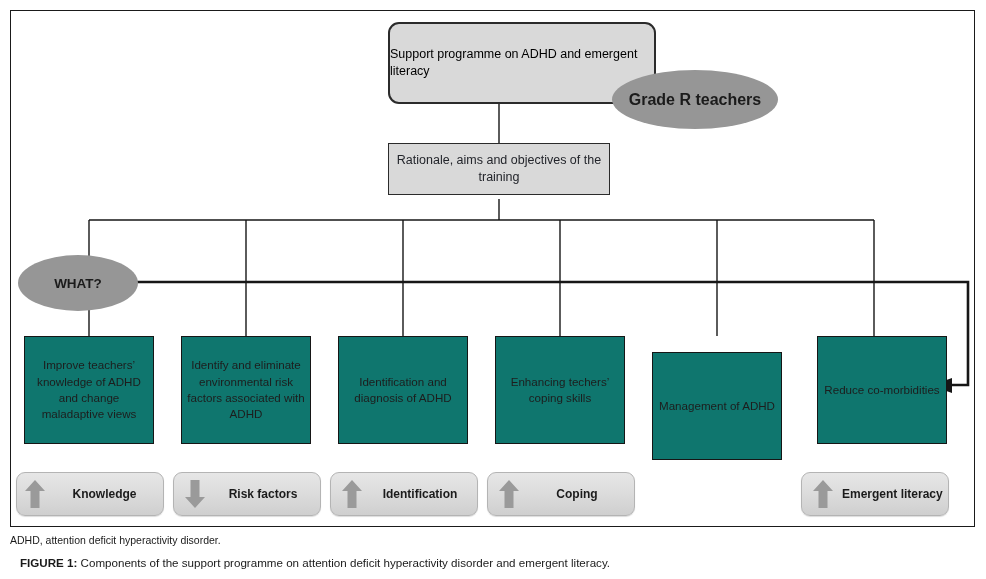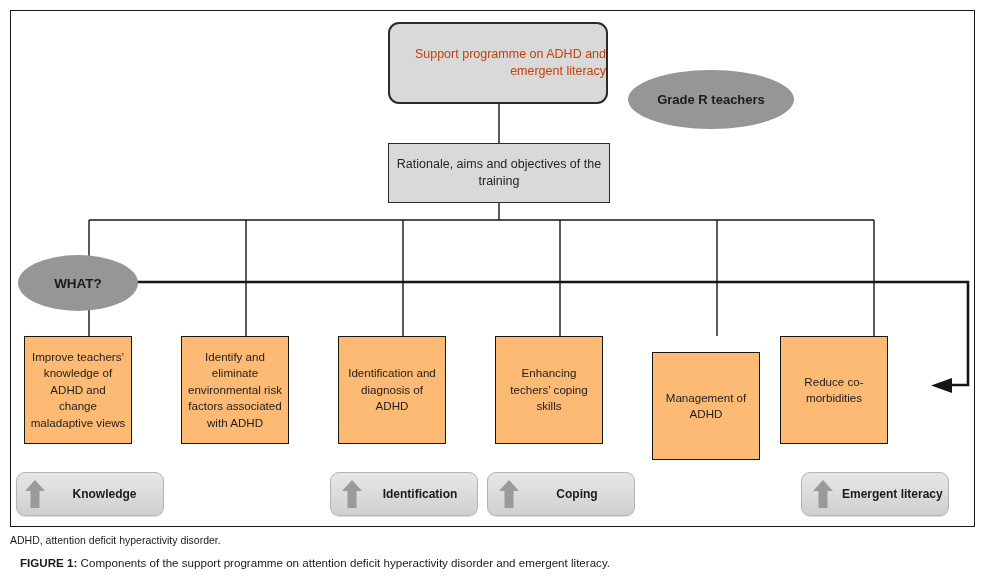--- a/index.html
+++ b/index.html
@@ -14,56 +14,56 @@
   .frame{
     position:absolute;left:10px;top:10px;width:965px;height:517px;
     border:1.6px solid #1a1a1a;box-sizing:border-box;background:#fff;
   }
 
   
   #wires{position:absolute;left:0;top:0;width:986px;height:579px;pointer-events:none;}
 
   
   .node-top{
-    position:absolute;left:388px;top:22px;width:220px;height:82px;
+    position:absolute;left:388px;top:22px;width:268px;height:82px;
     background:#d9d9d9;border:2px solid #2b2b2b;border-radius:11px;
-    display:flex;align-items:center;justify-content:center;text-align:right;
-    font-size:12.5px;line-height:1.35;color:#c2410c;box-sizing:border-box;
+    display:flex;align-items:center;justify-content:center;text-align:left;
+    font-size:12.5px;line-height:1.35;color:#000000;box-sizing:border-box;
   }
   
   .node-rationale{
-    position:absolute;left:388px;top:143px;width:222px;height:60px;
+    position:absolute;left:388px;top:143px;width:222px;height:52px;
     background:#d9d9d9;border:1.4px solid #2b2b2b;
     display:flex;align-items:center;justify-content:center;text-align:center;
     font-size:12.5px;line-height:1.35;color:#23252b;box-sizing:border-box;
   }
 
   
   .ellipse{
     position:absolute;background:#969696;border-radius:50%;
     display:flex;align-items:center;justify-content:center;text-align:center;
     font-weight:bold;color:#1b1b1b;box-sizing:border-box;
   }
-  .ellipse-grade{left:628px;top:70px;width:166px;height:59px;font-size:13px;}
+  .ellipse-grade{left:612px;top:70px;width:166px;height:59px;font-size:16px;}
   .ellipse-why{left:268px;top:142px;width:102px;height:55px;font-size:13px;}
   .ellipse-what{left:18px;top:255px;width:120px;height:56px;font-size:13.5px;}
 
   
   .comp-box{
-    position:absolute;top:336px;width:108px;height:108px;
-    background:#fdba74;border:1.4px solid #161616;box-sizing:border-box;
+    position:absolute;top:336px;width:130px;height:108px;
+    background:#0f766e;border:1.4px solid #161616;box-sizing:border-box;
     display:flex;align-items:center;justify-content:center;text-align:center;
     font-size:11.6px;line-height:1.42;color:#1d1d1d;padding:16px 5px;
   }
   .cb0{left:24px;}
   .cb1{left:181px;}
   .cb2{left:338px;}
   .cb3{left:495px;}
   .cb4{left:652px;margin-top:16px;}
-  .cb5{left:780px;text-align:center;}
+  .cb5{left:817px;text-align:center;}
 
   
   .pill{
     position:absolute;top:472px;width:148px;height:44px;
     border:1px solid #b4b4b4;border-radius:9px;box-sizing:border-box;
     background:linear-gradient(180deg,#e6e6e6 0%,#dcdcdc 48%,#cfcfcf 100%);
     display:flex;align-items:center;gap:8px;padding-left:10px;
     box-shadow:0 1px 1px rgba(0,0,0,.14);
   }
   .p0{left:16px;padding-left:7px;}
@@ -134,20 +134,26 @@
   <div class="comp-box cb3">Enhancing techers’ coping skills</div>
   <div class="comp-box cb4">Management of ADHD</div>
   <div class="comp-box cb5">Reduce co-morbidities</div>
 
   <div class="pill p0">
     <svg class="arrow" viewBox="0 0 22 32">
       <polygon points="11,2 21,13 15.5,13 15.5,30 6.5,30 6.5,13 1,13" fill="#9a9a9a"></polygon>
     </svg>
     <span class="plabel">Knowledge</span>
   </div>
+  <div class="pill p1">
+    <svg class="arrow" viewBox="0 0 22 32">
+      <polygon points="11,30 21,19 15.5,19 15.5,2 6.5,2 6.5,19 1,19" fill="#9a9a9a"></polygon>
+    </svg>
+    <span class="plabel">Risk factors</span>
+  </div>
   <div class="pill p2">
     <svg class="arrow" viewBox="0 0 22 32">
       <polygon points="11,2 21,13 15.5,13 15.5,30 6.5,30 6.5,13 1,13" fill="#9a9a9a"></polygon>
     </svg>
     <span class="plabel">Identification</span>
   </div>
   <div class="pill p3">
     <svg class="arrow" viewBox="0 0 22 32">
       <polygon points="11,2 21,13 15.5,13 15.5,30 6.5,30 6.5,13 1,13" fill="#9a9a9a"></polygon>
     </svg>

